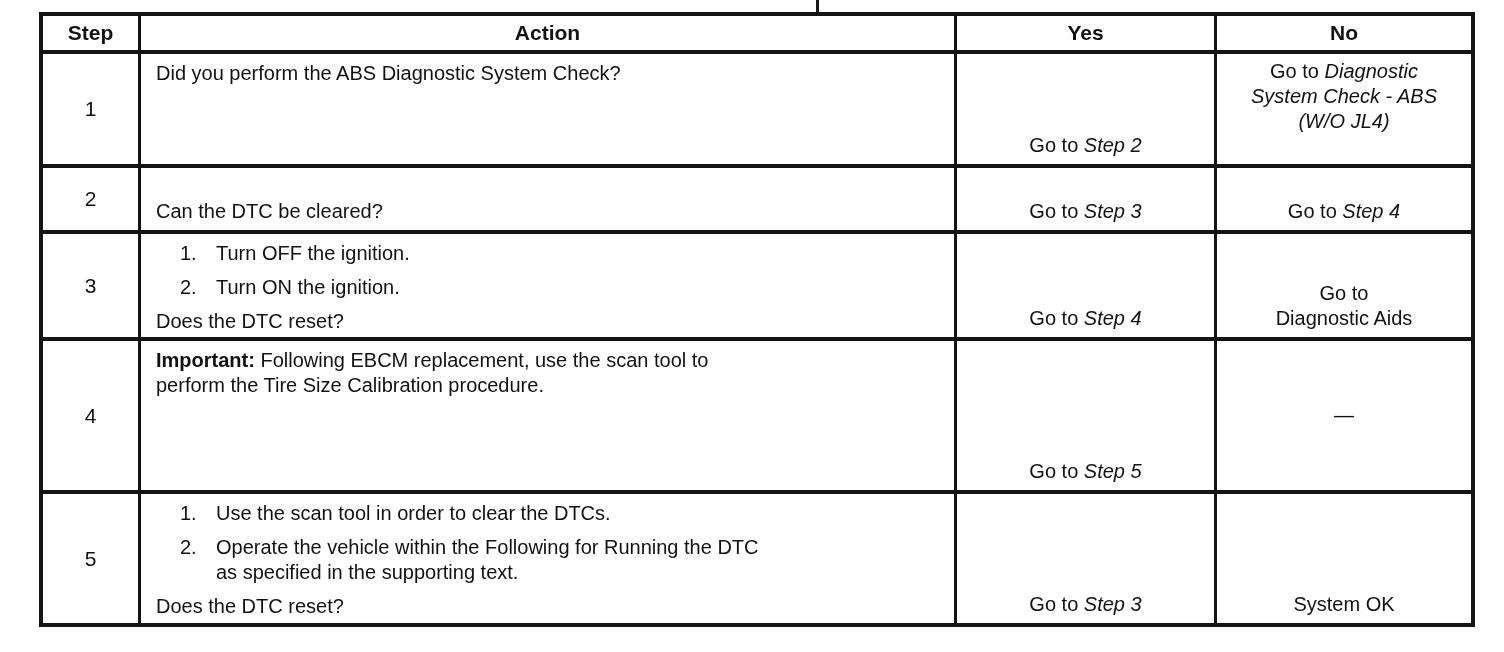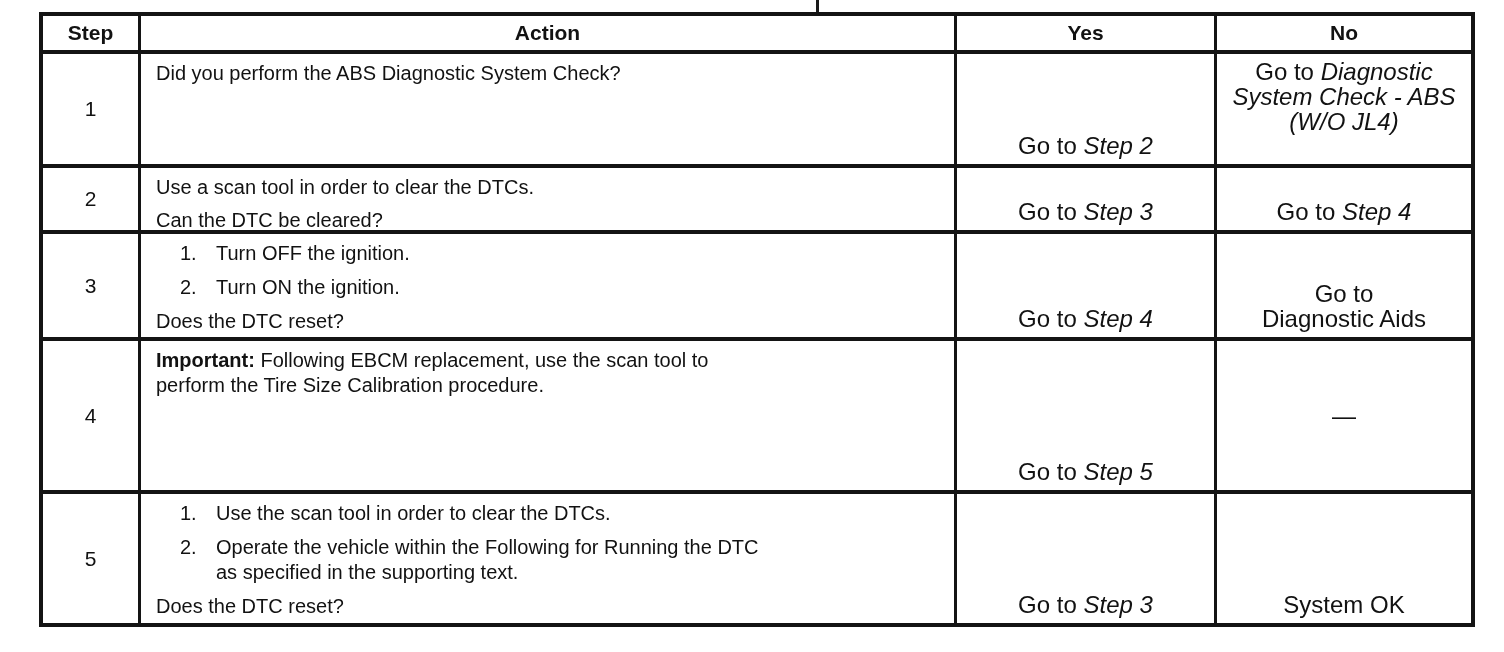--- a/index.html
+++ b/index.html
@@ -49,21 +49,21 @@
     font-size: 20px; line-height: 25px;
   }
   .para { margin: 0 0 8px 0; }
   .list-item { display: flex; margin: 0 0 9px 0; padding-left: 24px; }
   .list-item .marker { flex: none; width: 36px; }
   .question { margin: auto 0 0 0; }
 
   .ref-cell {
     display: flex; flex-direction: column; align-items: center;
     text-align: center;
-    font-size: 24px; line-height: 25px;
+    font-size: 20px; line-height: 25px;
     padding: 5px 8px 6px 8px;
   }
   .ref-cell.v-bottom { justify-content: flex-end; }
   .ref-cell.v-top    { justify-content: flex-start; }
   .ref-cell.v-middle { justify-content: center; }
 
   .i { font-style: italic; }
   .b { font-weight: bold; }
 </style>
 </head>
@@ -81,21 +81,20 @@
       <div class="para"><span>Did you perform the ABS Diagnostic System Check?</span></div>
     </div>
     <div class="cell ref-cell v-bottom">
       <div><span>Go to </span><span class="i">Step 2</span></div>
     </div>
     <div class="cell ref-cell v-top">
       <div><span>Go to </span><span class="i">Diagnostic</span><br><span class="i">System Check - ABS</span><br><span class="i">(W/O JL4)</span></div>
     </div>
     <div class="cell step-cell">2</div>
     <div class="cell action-cell">
-      <div class="para"><span>Use a scan tool in order to clear the DTCs.</span></div>
       <div class="para question"><span>Can the DTC be cleared?</span></div>
     </div>
     <div class="cell ref-cell v-bottom">
       <div><span>Go to </span><span class="i">Step 3</span></div>
     </div>
     <div class="cell ref-cell v-bottom">
       <div><span>Go to </span><span class="i">Step 4</span></div>
     </div>
     <div class="cell step-cell">3</div>
     <div class="cell action-cell">

